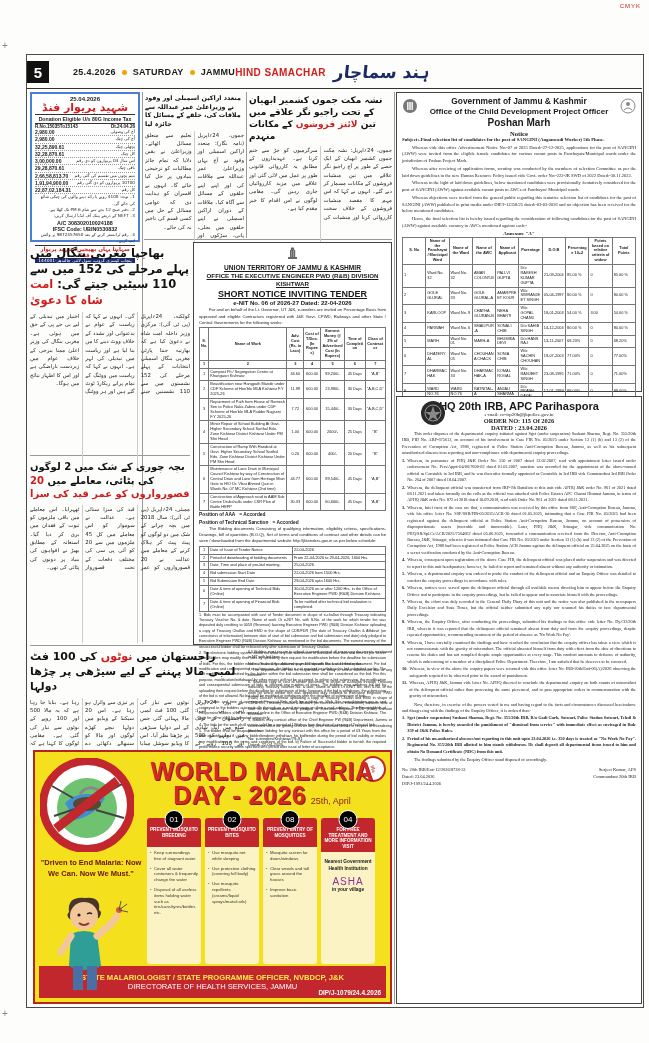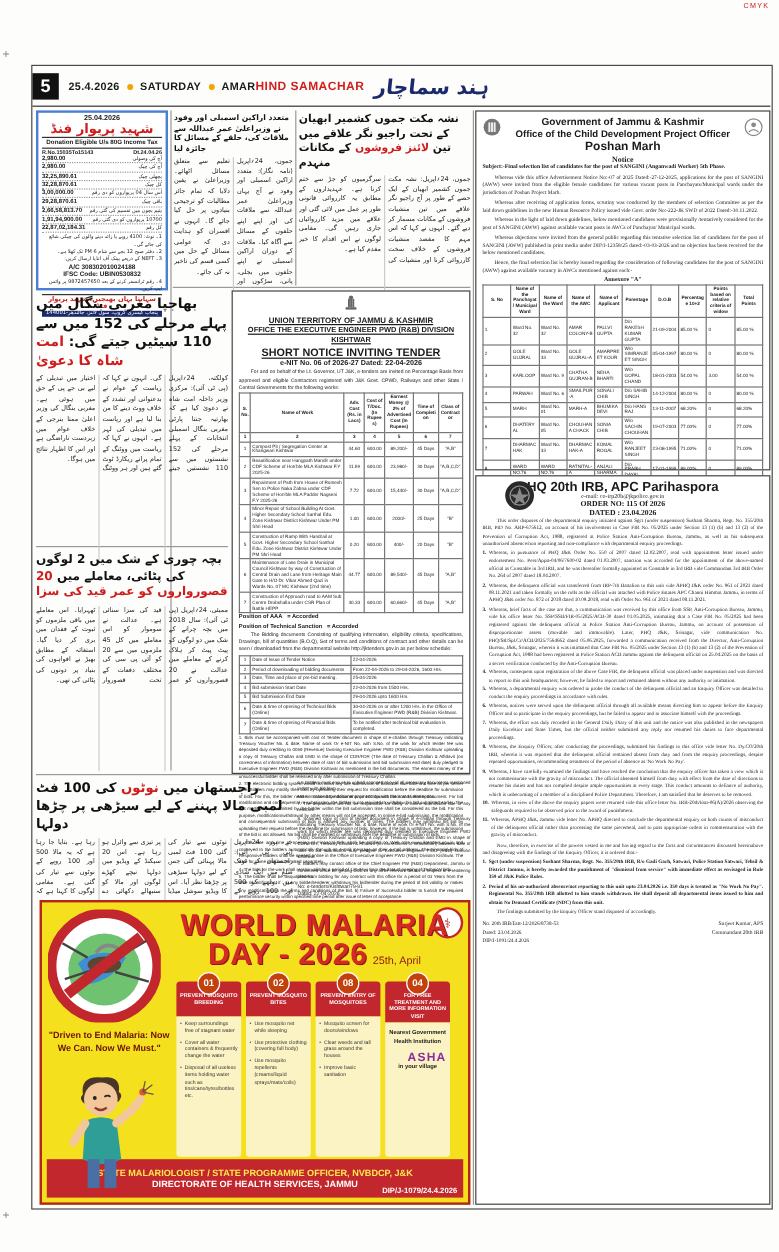--- a/index.html
+++ b/index.html
@@ -3,21 +3,21 @@
 <meta charset="utf-8">
 <style>
   html,body{margin:0;padding:0}
   body{width:649px;height:1043px;position:relative;background:#fdfdfb;overflow:hidden;
        font-family:"Liberation Serif",serif;color:#1a1a1a;}
   .abs{position:absolute}
   .frame{border:1px solid #4a4a4a}
   
   .hdr{left:27px;top:56px;width:615px;height:32px;border-bottom:1.5px solid #333;display:flex;align-items:center;font-family:"Liberation Sans",sans-serif}
   .pgnum{background:#111;color:#fff;font-weight:bold;font-size:15px;width:22px;height:22px;display:flex;align-items:center;justify-content:center}
-  .dateline{font-size:9px;font-weight:bold;margin-left:8px;letter-spacing:.3px;display:flex;align-items:center;gap:6px}
+  .dateline{font-size:9px;font-weight:bold;margin-left:24px;letter-spacing:.3px;display:flex;align-items:center;gap:6px}
   .dot{width:5px;height:5px;border-radius:50%;background:#f0a500;display:inline-block}
   .region-pill{background:#f7e7ad;border-radius:9px;padding:1px 20px;font-family:"DejaVu Sans",sans-serif;font-weight:bold;font-size:13px;color:#222}
   .mast-en{color:#d21e1e;font-weight:bold;font-size:10px;letter-spacing:.4px}
   .mast-ur{font-family:"DejaVu Sans",sans-serif;font-weight:bold;font-size:17px;color:#1b2a6b;transform:skewX(-6deg)}
   .cmyk{right:8px;top:3px;font-size:6px;color:#cc2222;font-family:"Liberation Sans",sans-serif;letter-spacing:1px}
   .crop{color:#888;font-size:10px;font-family:"Liberation Sans",sans-serif}
   
   .ur{font-family:"DejaVu Sans",sans-serif;direction:rtl;text-align:justify}
   .ur-head{font-weight:bold;text-align:left;line-height:1.35;color:#111}
   .red{color:#cf1d1d}
@@ -45,50 +45,50 @@
   .tinytable th{font-weight:bold;text-align:center}
   .para{font-size:4.5px;line-height:1.5;text-align:justify;text-indent:10px;margin:1px 0}
   .micro{font-size:4.2px;line-height:1.5;text-align:justify}
   .sigblock{font-size:4.6px;line-height:1.4}
   
   .mal{left:33px;top:750px;width:359px;height:254px;background:#f4e01d;border:2px solid #b5251d;box-sizing:border-box;font-family:"Liberation Sans",sans-serif;overflow:hidden}
   .mal-title{color:#d42a23;font-weight:900;font-size:25px;line-height:.95;letter-spacing:.5px;text-shadow:1px 1px 0 #8b1a12}
   .mal-date{color:#8b1a12;font-weight:400;font-size:9px}
   .mal-quote{color:#6b120c;font-weight:800;font-size:7.5px;text-align:center;line-height:1.4}
   .mbox{width:54px;position:relative;display:flex;flex-direction:column}
-  .mbox .badge{position:absolute;top:-8px;left:50%;transform:translateX(-50%);width:17px;height:17px;border-radius:50%;background:#c2410c;color:#fff;font-weight:700;font-size:8px;display:flex;align-items:center;justify-content:center;border:1px solid #fff}
+  .mbox .badge{position:absolute;top:-8px;left:50%;transform:translateX(-50%);width:17px;height:17px;border-radius:50%;background:#000000;color:#fff;font-weight:400;font-size:8px;display:flex;align-items:center;justify-content:center;border:1px solid #fff}
   .mbox .mhead{background:#c1272d;color:#fff;font-weight:800;font-size:4.6px;text-align:center;border-radius:3px 3px 0 0;padding:9px 2px 2px 2px;line-height:1.25;min-height:18px}
   .mbox .mbody{background:#fbf3c4;border-radius:0 0 3px 3px;padding:3px 3px;flex:1}
   .mbox ul{margin:0;padding:0;list-style:none}
   .mbox li{font-size:4.3px;line-height:1.35;color:#333;margin-bottom:4px;position:relative;padding-left:4px}
   .mbox li:before{content:"•";position:absolute;left:0;top:0;color:#555}
-  .asha{color:#8b2fa0;font-weight:700;font-size:10px;text-align:right;letter-spacing:1px}
+  .asha{color:#8b2fa0;font-weight:400;font-size:10px;text-align:center;letter-spacing:1px}
   .mstrip{position:absolute;left:4px;right:4px;bottom:4px;height:32px;background:#c1272d;display:flex;flex-direction:column;align-items:center;justify-content:center}
   .mstrip .l1{color:#ffe94d;font-weight:800;font-size:7.6px}
-  .mstrip .l2{color:#fff;font-weight:700;font-size:7.6px}
+  .mstrip .l2{color:#fff;font-weight:400;font-size:7.6px}
   .mstrip .dip{position:absolute;right:5px;bottom:2px;color:#fff;font-size:6.4px;font-weight:bold}
   .u{text-decoration:underline}
 </style>
 </head>
 <body>
 
 <div class="abs cmyk">CMYK</div>
 <div class="abs crop" style="left:2px;top:40px">+</div>
 <div class="abs crop" style="left:2px;top:1008px">+</div>
 
 <div class="abs frame" style="left:26px;top:54px;width:616px;height:952px"></div>
 
 <div class="abs hdr">
   <div class="pgnum">5</div>
   <div class="dateline">
     <span>25.4.2026</span>
     <span class="dot"></span>
     <span>SATURDAY</span>
     <span class="dot"></span>
-    <span>AMAR</span>
+    <span>JAMMU</span>
   </div>
   <div style="display:flex;align-items:center;gap:8px">
     <span class="mast-en">HIND SAMACHAR</span>
     <span class="mast-ur" dir="rtl">ہند سماچار</span>
   </div>
 </div>
 
 <div class="abs vr" style="left:142px;top:92px;height:550px"></div>
 <div class="abs vr" style="left:246px;top:92px;height:146px"></div>
 <div class="abs vr" style="left:394px;top:92px;height:912px"></div>

